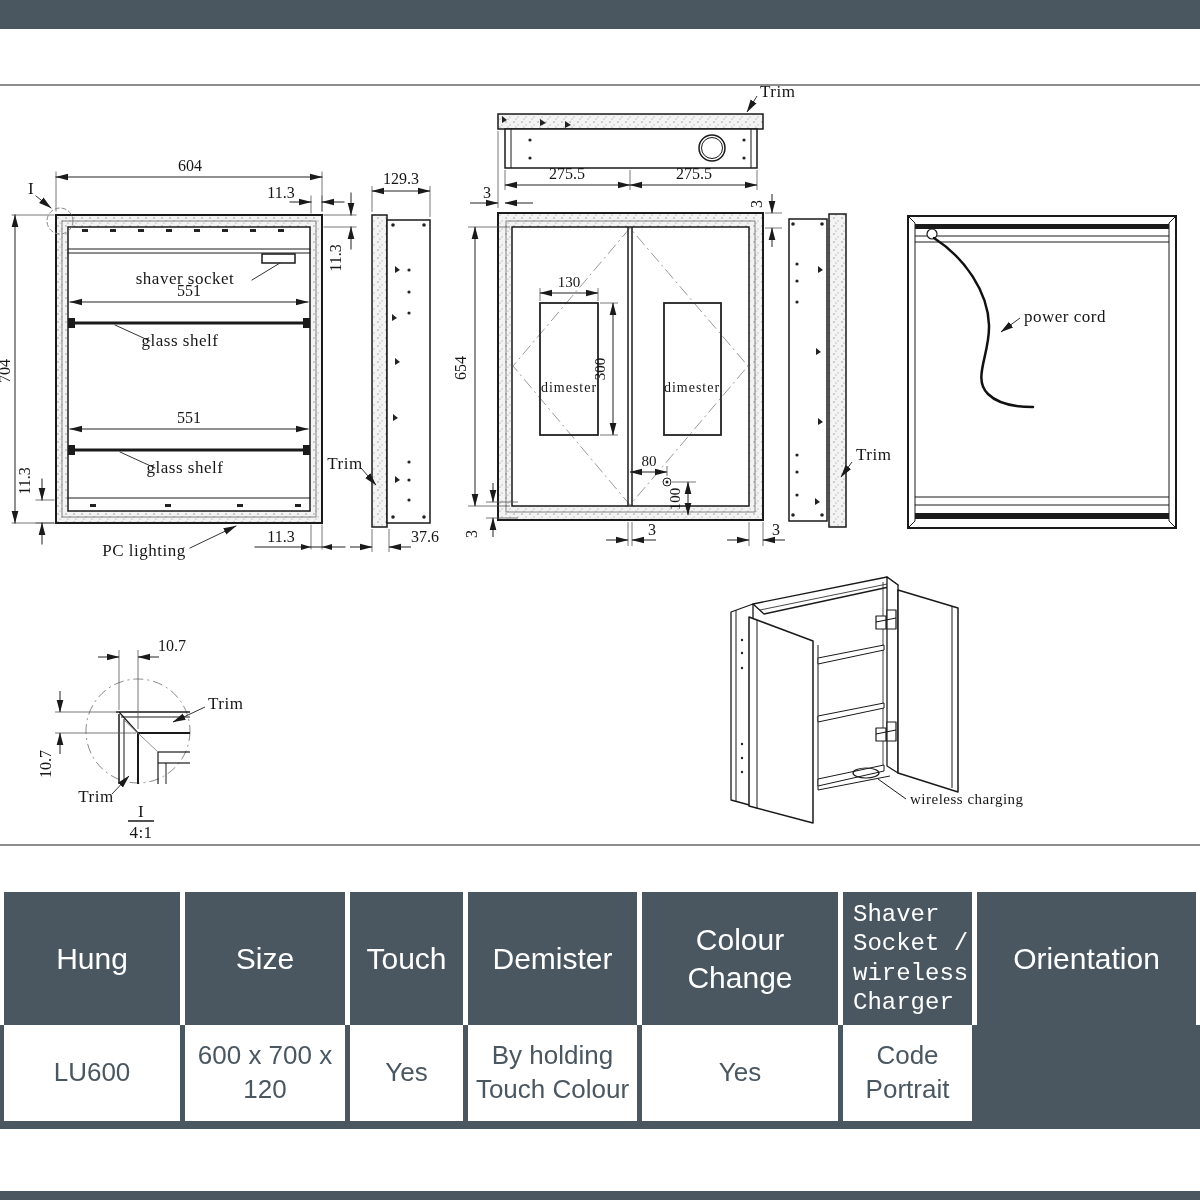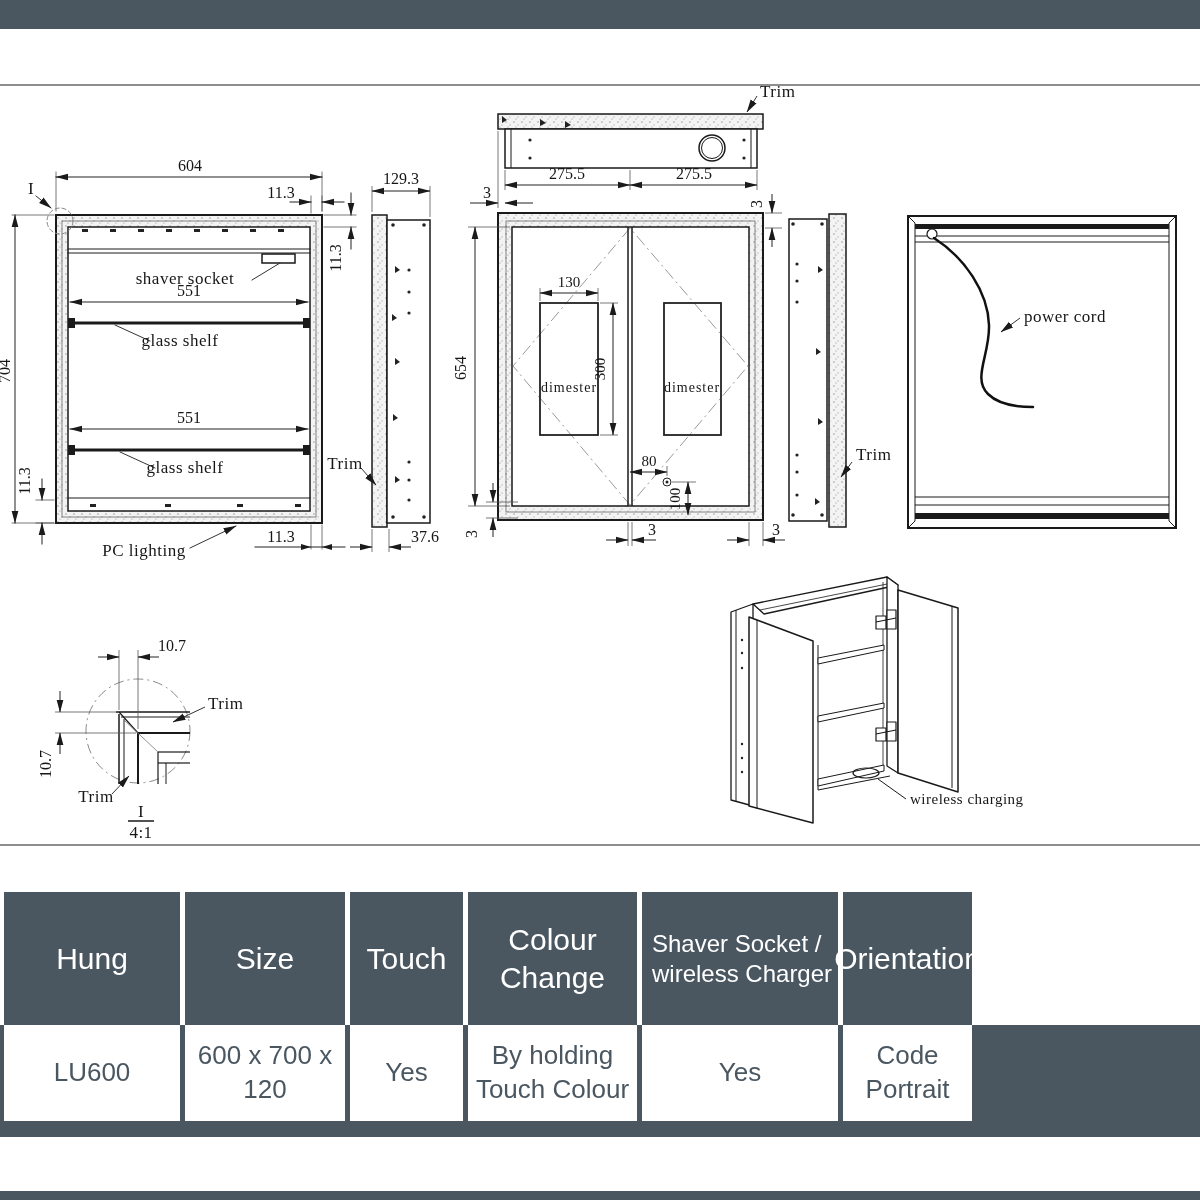--- a/index.html
+++ b/index.html
@@ -16,25 +16,25 @@
   .dim{font-size:16px;}
   .dim-sm{font-size:15px;}
   .lab{font-size:17px;letter-spacing:0.5px;}
   .lab-sm{font-size:15px;letter-spacing:0.5px;}
   .demtxt{font-size:14px;letter-spacing:1px;}
 
   
   .spec-table{position:absolute;left:0;top:892px;width:1200px;}
   .thead,.tbody{display:grid;grid-template-columns:176px 160px 113px 169px 196px 129px 1fr;
                 column-gap:5px;box-sizing:border-box;padding:0 4px;}
-  .tbody{background:#4a5761;padding-bottom:16px;}
+  .tbody{background:#4a5761;padding-bottom:8px;}
   .thead .cell{background:#4a5761;color:#ffffff;height:133px;display:flex;align-items:center;
                justify-content:center;text-align:center;font-size:30px;line-height:1.25;}
   .thead .cell.small{font-size:24px;justify-content:flex-start;text-align:left;
-                     padding-left:10px;box-sizing:border-box;line-height:1.22;}
+                     padding-left:10px;box-sizing:border-box;line-height:1.22;font-family:Liberation Mono, monospace;}
   .tbody .cell{background:#ffffff;color:#4a5761;height:96px;display:flex;align-items:center;
                justify-content:center;text-align:center;font-size:26px;line-height:1.3;
                padding:0 6px;box-sizing:border-box;}
 </style>
 </head>
 <body>
 
 <div class="canvas">
   <div class="bar top"></div>
   <div class="rule upper"></div>
@@ -397,20 +397,21 @@
       <line x1="878" y1="779" x2="906" y2="799" stroke-width="1"></line>
       <text class="lab-sm" x="910" y="804" text-anchor="start" stroke="none" fill="#161616">wireless charging</text>
     </g>
   </svg>
 
   <div class="spec-table">
     <div class="thead">
       <div class="cell">Hung</div>
       <div class="cell">Size</div>
       <div class="cell">Touch</div>
+      <div class="cell">Demister</div>
       <div class="cell">Colour Change</div>
       <div class="cell small">Shaver Socket / wireless Charger</div>
       <div class="cell">Orientation</div>
     </div>
     <div class="tbody">
       <div class="cell">LU600</div>
       <div class="cell">600 x 700 x 120</div>
       <div class="cell">Yes</div>
       <div class="cell">By holding Touch Colour</div>
       <div class="cell">Yes</div>

